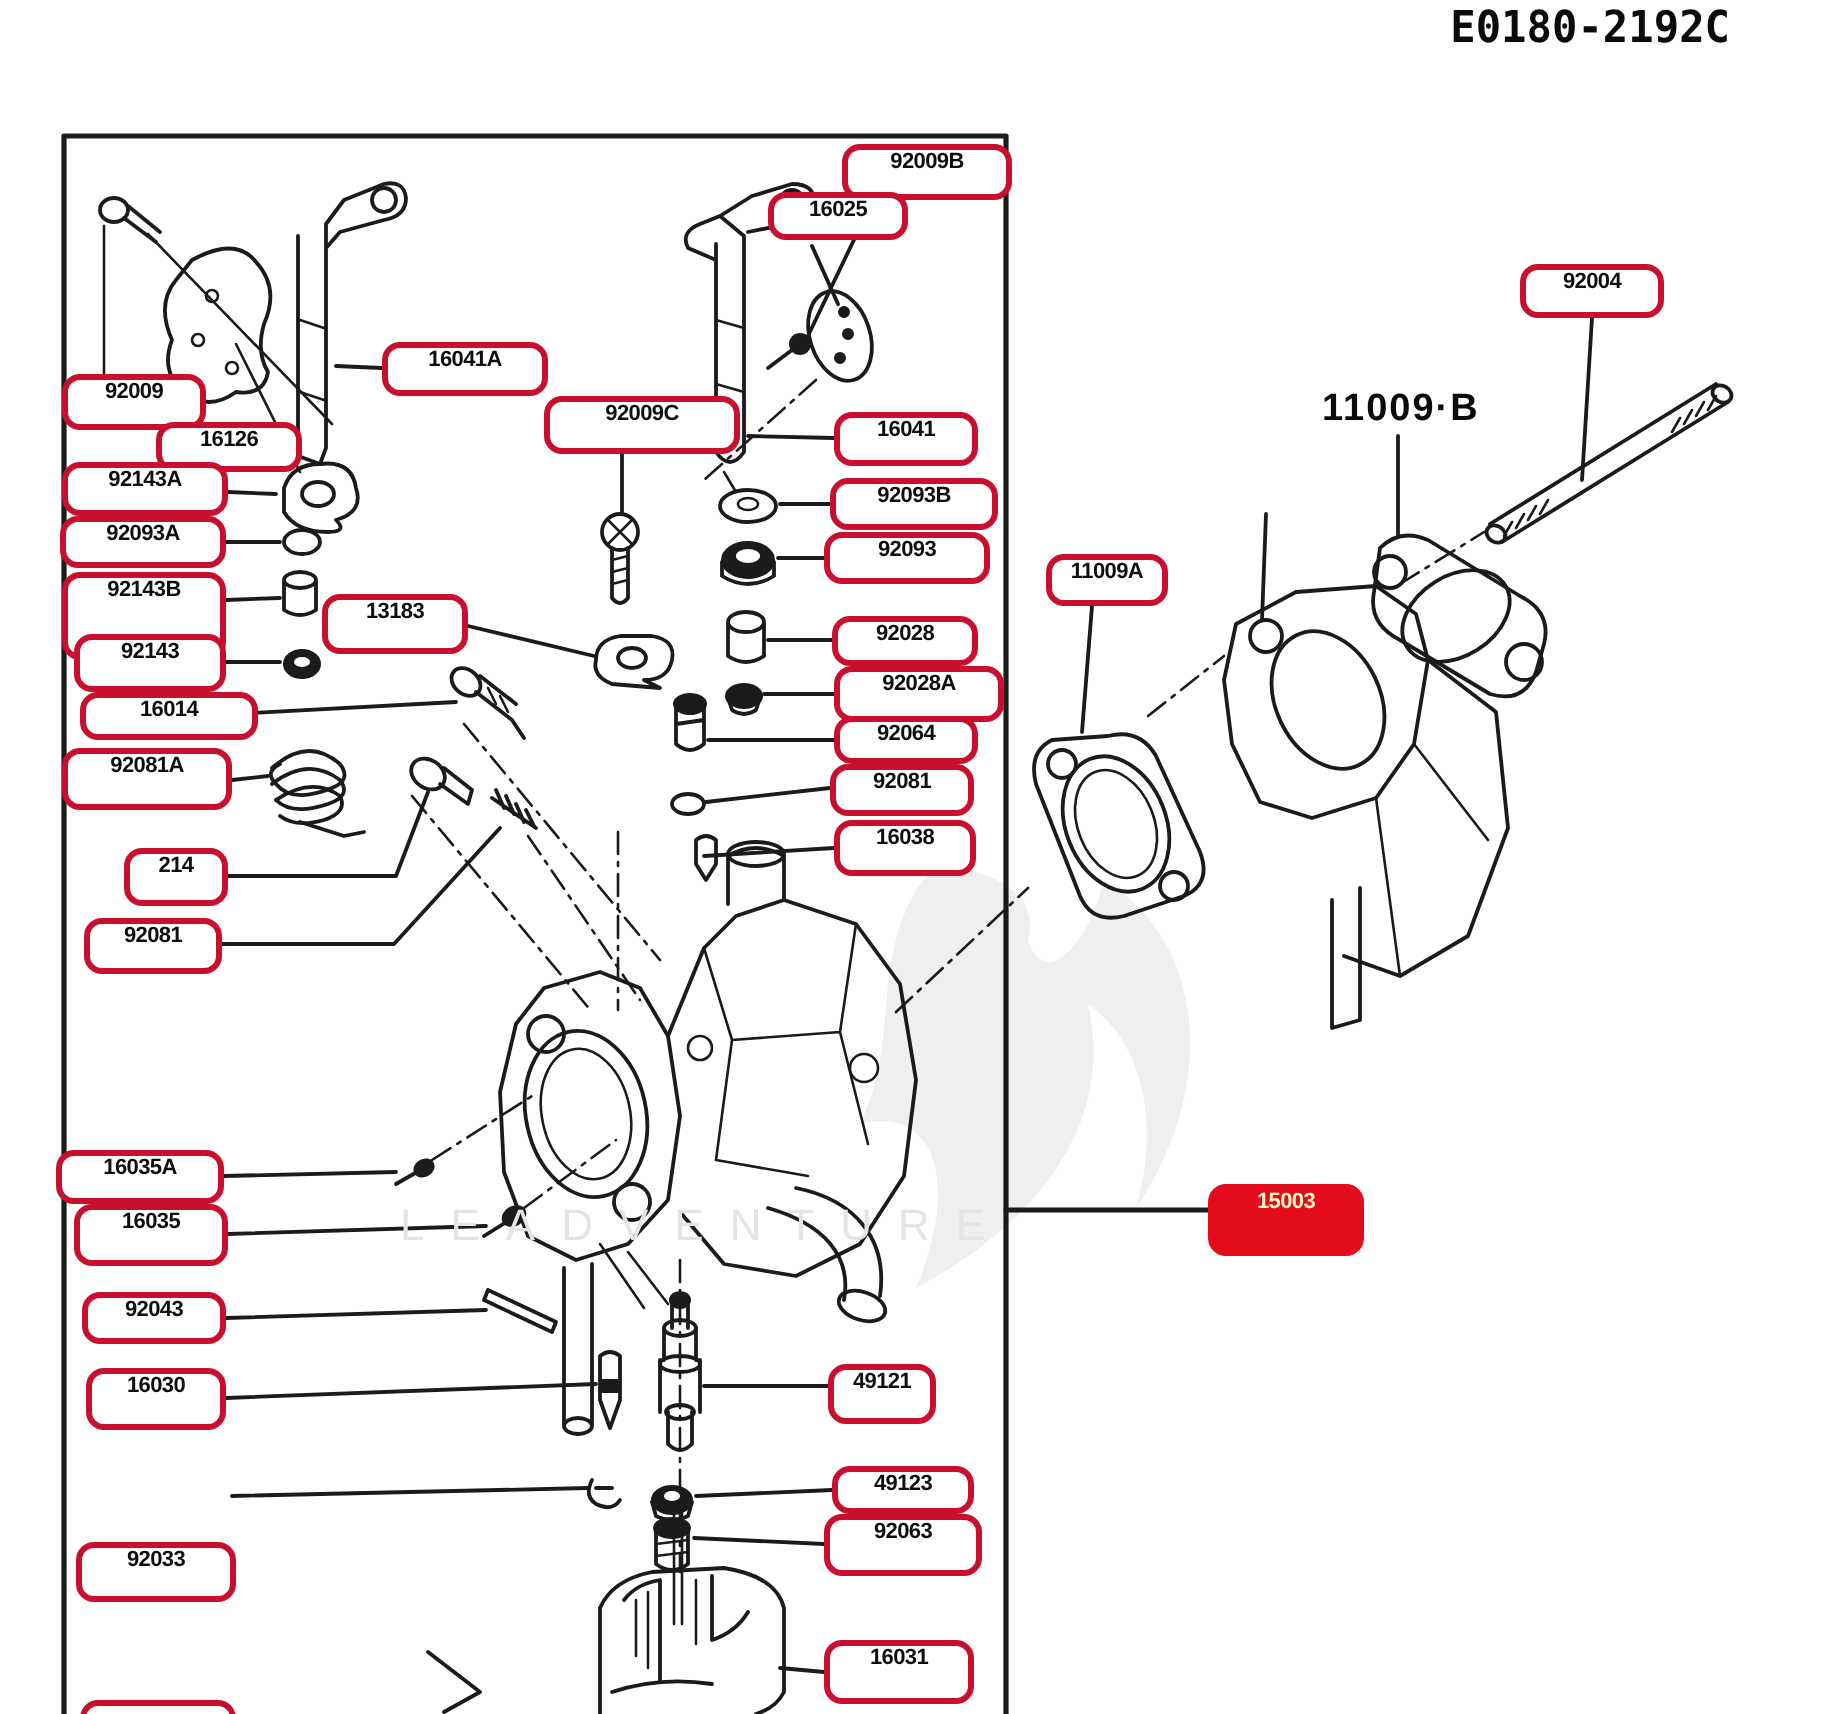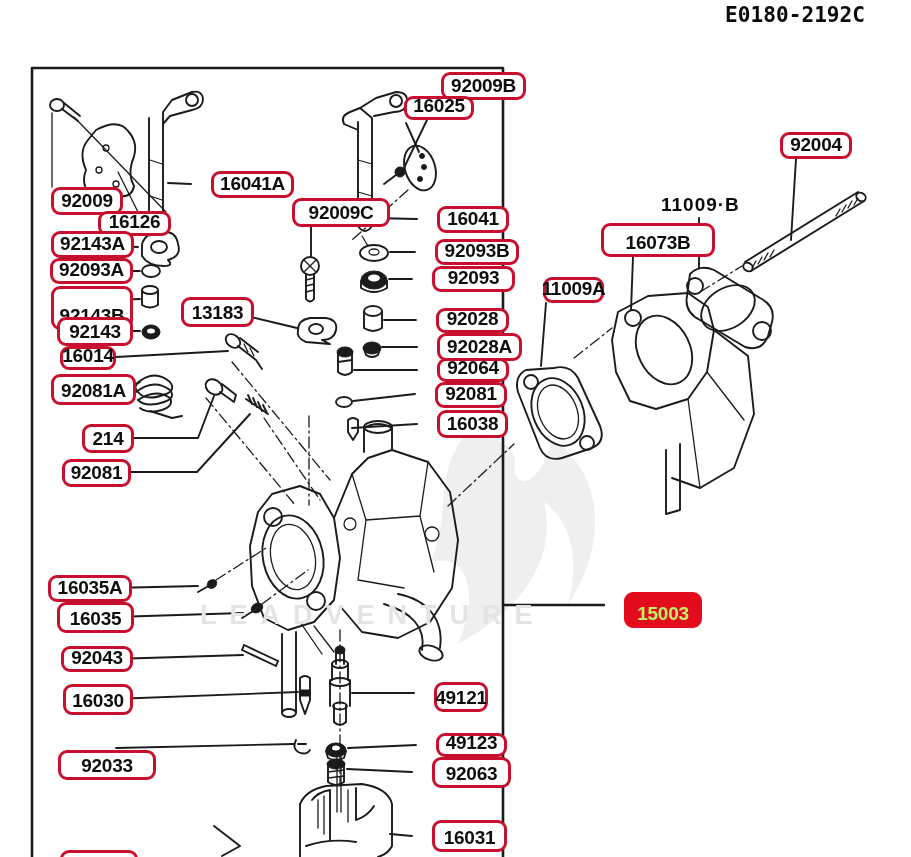--- a/index.html
+++ b/index.html
@@ -4,31 +4,31 @@
 <style>
   html,body{margin:0;padding:0;width:911px;height:857px;background:#ffffff;overflow:hidden;position:relative;
     font-family:"Liberation Sans",sans-serif;}
   #stage{position:absolute;inset:0;width:911px;height:857px;border-radius:11px;}
   svg{position:absolute;left:0;top:0;z-index:1;}
   .ln{stroke:#1b1b1b;stroke-width:1.9;fill:none;stroke-linecap:round;stroke-linejoin:round;}
   .thin{stroke-width:1.3;}
   .dk{fill:#1b1b1b;stroke:#1b1b1b;}
   .ddot{stroke-dasharray:11 4 2 4;}
   .ghost{fill:#efefef;stroke:none;}
-  .plabel{position:absolute;z-index:3;display:flex;align-items:flex-end;justify-content:center;
+  .plabel{position:absolute;z-index:3;display:flex;align-items:flex-start;justify-content:center;
     border:3px solid #c8102e;border-radius:9px;background:#ffffff;color:#0e0e0e;
-    font-weight:bold;font-size:19px;letter-spacing:-0.3px;box-sizing:border-box;margin-left:20px;}
-  .plabel.filled{background:#e30b1c;border-color:#e30b1c;color:#bef264;}
+    font-weight:bold;font-size:11px;letter-spacing:-0.3px;box-sizing:border-box;}
+  .plabel.filled{background:#e30b1c;border-color:#e30b1c;color:#fef9c3;}
   #header-code{position:absolute;left:700px;top:2px;width:165px;text-align:right;z-index:3;
     font-family:"DejaVu Sans Mono","Liberation Mono",monospace;font-weight:bold;font-size:22px;
     color:#0b0b0b;transform:scaleX(.96);transform-origin:right top;}
   #group-heading{position:absolute;left:661px;top:194px;width:100px;z-index:3;
     font-weight:bold;font-size:19px;letter-spacing:1px;color:#0b0b0b;}
   #watermark-text{position:absolute;left:200px;top:600px;width:395px;z-index:2;
-    font-weight:bold;font-size:27px;letter-spacing:13px;color:#e4e4e4;}
+    font-weight:normal;font-size:22px;letter-spacing:13px;color:#e4e4e4;}
 </style>
 </head>
 <body>
 
 <div id="stage">
 
 <svg width="911" height="857" viewBox="0 0 911 857">
 
   <g>
     <path class="ghost" d="M468,432 C432,472 452,518 430,562 C468,552 480,592 458,644
@@ -327,23 +327,20 @@
     </div>
 <div class="plabel" style="left:417px;top:206px;width:72px;height:27px">
       <span>16041</span>
     </div>
 <div class="plabel" style="left:31px;top:187px;width:72px;height:28px">
       <span>92009</span>
     </div>
 <div class="plabel" style="left:78px;top:211px;width:73px;height:25px">
       <span>16126</span>
     </div>
-<div class="plabel" style="left:581px;top:223px;width:114px;height:34px">
-      <span>16073B</span>
-    </div>
 <div class="plabel" style="left:31px;top:231px;width:83px;height:27px">
       <span>92143A</span>
     </div>
 <div class="plabel" style="left:415px;top:239px;width:84px;height:26px">
       <span>92093B</span>
     </div>
 <div class="plabel" style="left:30px;top:258px;width:83px;height:26px">
       <span>92093A</span>
     </div>
 <div class="plabel" style="left:412px;top:266px;width:83px;height:26px">
@@ -360,21 +357,21 @@
     </div>
 <div class="plabel" style="left:37px;top:317px;width:76px;height:29px">
       <span>92143</span>
     </div>
 <div class="plabel" style="left:416px;top:308px;width:73px;height:25px">
       <span>92028</span>
     </div>
 <div class="plabel" style="left:417px;top:333px;width:85px;height:28px">
       <span>92028A</span>
     </div>
-<div class="plabel" style="left:40px;top:346px;width:56px;height:24px">
+<div class="plabel" style="left:40px;top:346px;width:89px;height:24px">
       <span>16014</span>
     </div>
 <div class="plabel" style="left:417px;top:358px;width:72px;height:24px">
       <span>92064</span>
     </div>
 <div class="plabel" style="left:31px;top:374px;width:85px;height:31px">
       <span>92081A</span>
     </div>
 <div class="plabel" style="left:415px;top:382px;width:72px;height:26px">
       <span>92081</span>
@@ -396,21 +393,21 @@
     </div>
 <div class="plabel" style="left:41px;top:646px;width:72px;height:26px">
       <span>92043</span>
     </div>
 <div class="plabel" style="left:43px;top:684px;width:70px;height:31px">
       <span>16030</span>
     </div>
 <div class="plabel" style="left:414px;top:682px;width:54px;height:30px">
       <span>49121</span>
     </div>
-<div class="plabel" style="left:38px;top:750px;width:98px;height:30px">
+<div class="plabel" style="left:38px;top:771px;width:80px;height:30px">
       <span>92033</span>
     </div>
 <div class="plabel" style="left:416px;top:733px;width:71px;height:24px">
       <span>49123</span>
     </div>
 <div class="plabel" style="left:412px;top:757px;width:79px;height:31px">
       <span>92063</span>
     </div>
 <div class="plabel" style="left:412px;top:820px;width:75px;height:32px">
       <span>16031</span>

